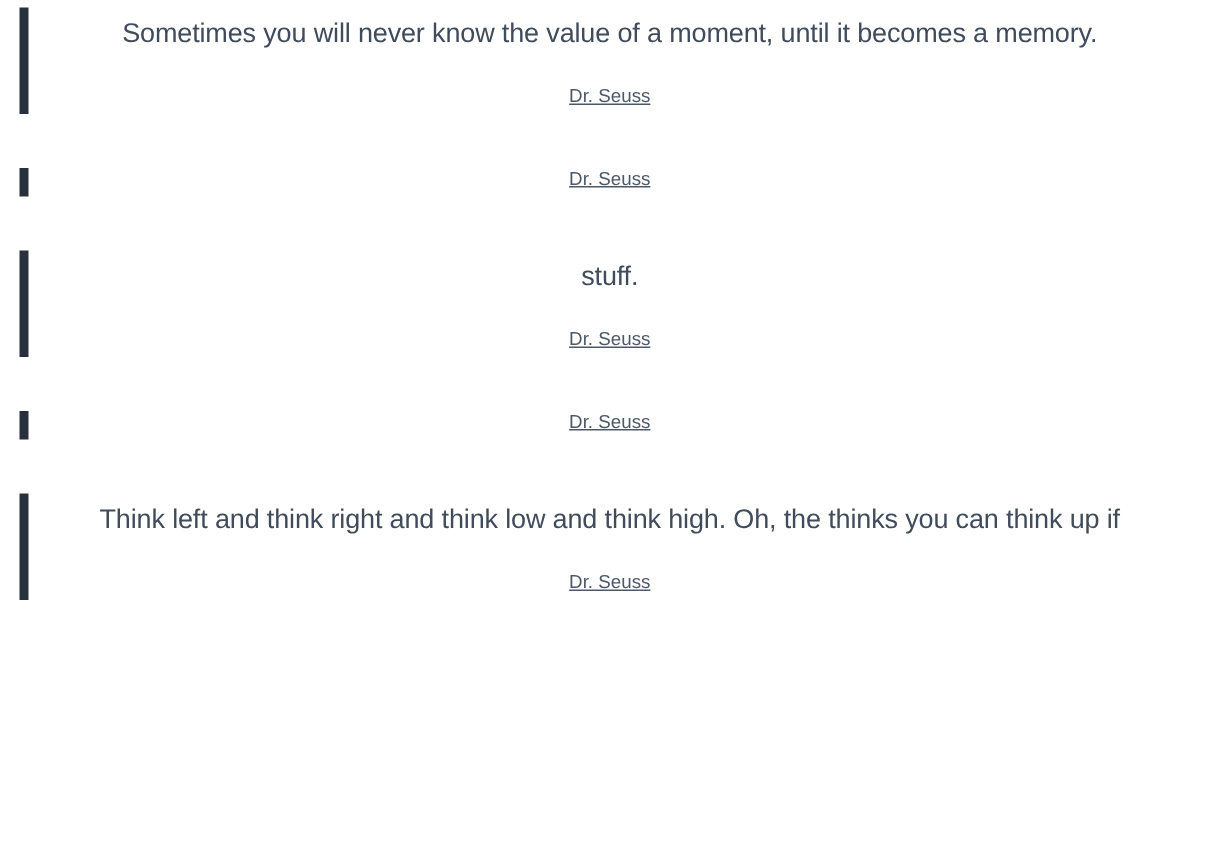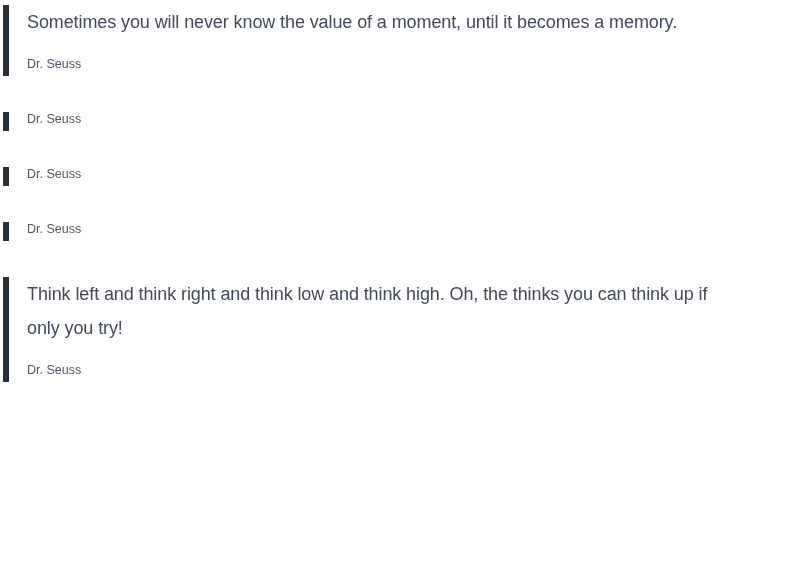--- a/index.html
+++ b/index.html
@@ -7,21 +7,22 @@
     padding: 0;
   }
   body {
     width: 806px;
     height: 573px;
     overflow: hidden;
     background: var(--page-bg, #ffffff);
     font-family: "Liberation Sans", sans-serif;
   }
   .quote-list {
-    padding: 5px 0 0 3px;
+    padding: 5px 0 0 13px;
+    text-align: center;
   }
   .quote-block {
     border-left: 6px solid var(--accent, #28303e);
     margin: 0 0 36px 0;
     padding: 0 30px 4px 18px;
   }
   .quote-text {
     margin: 0;
     font-size: 18px;
     line-height: 34px;
@@ -29,47 +30,48 @@
     color: var(--quote-color, #404b5c);
   }
   .quote-line {
     display: block;
   }
   .attribution {
     margin: 18px 0 0 0;
     font-size: 12.5px;
     line-height: 15px;
     color: var(--attr-color, #4d5868);
+    text-decoration: underline;
   }
 </style>
 </head>
 <body>
 
 <main class="quote-list">
   <blockquote class="quote-block">
     <p class="quote-text">
         <span class="quote-line">Sometimes you will never know the value of a moment, until it becomes a memory.</span>
       </p>
     <p class="attribution">Dr. Seuss</p>
   </blockquote>
 
   <blockquote class="quote-block">
     <p class="attribution">Dr. Seuss</p>
   </blockquote>
 
   <blockquote class="quote-block">
     <p class="quote-text">
+        <span class="quote-line">stuff.</span>
       </p>
     <p class="attribution">Dr. Seuss</p>
   </blockquote>
 
   <blockquote class="quote-block">
     <p class="attribution">Dr. Seuss</p>
   </blockquote>
 
   <blockquote class="quote-block">
     <p class="quote-text">
         <span class="quote-line">Think left and think right and think low and think high. Oh, the thinks you can think up if</span>
-        <span class="quote-line">only you try!</span>
       </p>
     <p class="attribution">Dr. Seuss</p>
   </blockquote>
 </main>
 
 </body></html>

